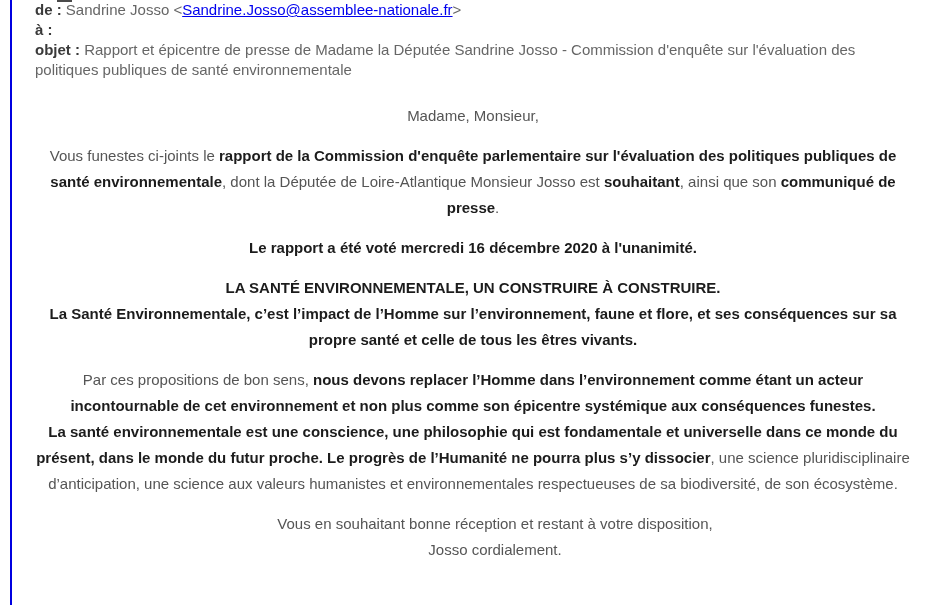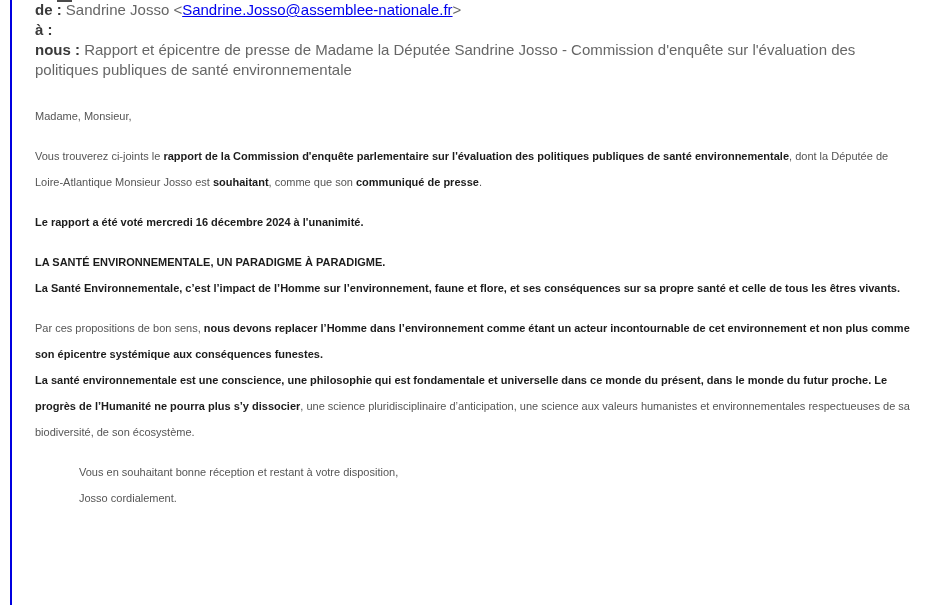--- a/index.html
+++ b/index.html
@@ -23,48 +23,48 @@
   .frag {
     position: absolute;
     left: 45px; top: 0;
     width: 15px; height: 2px;
     background: #4a4a4a;
   }
   .hdr { font-size: 15px; line-height: 20px; color: #666666; }
   .hlabel { font-weight: bold; color: #3a3a3a; }
   .hval { color: #666666; }
   a.link { color: #0000ee; text-decoration: underline; cursor: pointer; }
-  .bodytxt { margin-top: 23px; font-size: 11px; line-height: 26px; color: #555555; }
+  .bodytxt { margin-top: 23px; font-size: 15px; line-height: 26px; color: #555555; text-align: center; }
   .bodytxt p { margin: 0 0 14px 0; }
   .bodytxt p:last-child { margin-bottom: 0; margin-left: 44px; }
   .bodytxt .b { font-weight: bold; color: #1c1c1c; }
 </style>
 </head>
 <body>
 
 <div class="screen">
   <div class="quote">
     <div class="frag"></div>
 
     <div class="hdr">
       <div class="hline">
         <span class="hlabel">de :</span>
         <span class="hval">Sandrine Josso &lt;</span><a class="link">Sandrine.Josso@assemblee-nationale.fr</a><span class="hval">&gt;</span>
       </div>
       <div class="hline">
         <span class="hlabel">à :</span>
       </div>
       <div class="hline">
-        <span class="hlabel">nous :</span>
+        <span class="hlabel">objet :</span>
         <span class="hval">Rapport et épicentre de presse de Madame la Députée Sandrine Josso - Commission d'enquête sur l'évaluation des politiques publiques de santé environnementale</span>
       </div>
     </div>
 
     <div class="bodytxt">
       <p><span>Madame, Monsieur,</span></p>
-      <p><span>Vous trouverez ci-joints le </span><span class="b">rapport de la Commission d'enquête parlementaire sur l'évaluation des politiques publiques de santé environnementale</span><span>, dont la Députée de Loire-Atlantique Monsieur Josso est </span><span class="b">souhaitant</span><span>, comme que son </span><span class="b">communiqué de presse</span><span>.</span></p>
-      <p><span class="b">Le rapport a été voté mercredi 16 décembre 2024 à l'unanimité.</span></p>
-      <p><span class="b">LA SANTÉ ENVIRONNEMENTALE, UN PARADIGME À PARADIGME.</span><br><span class="b">La Santé Environnementale, c’est l’impact de l’Homme sur l’environnement, faune et flore, et ses conséquences sur sa propre santé et celle de tous les êtres vivants.</span></p>
+      <p><span>Vous funestes ci-joints le </span><span class="b">rapport de la Commission d'enquête parlementaire sur l'évaluation des politiques publiques de santé environnementale</span><span>, dont la Députée de Loire-Atlantique Monsieur Josso est </span><span class="b">souhaitant</span><span>, ainsi que son </span><span class="b">communiqué de presse</span><span>.</span></p>
+      <p><span class="b">Le rapport a été voté mercredi 16 décembre 2020 à l'unanimité.</span></p>
+      <p><span class="b">LA SANTÉ ENVIRONNEMENTALE, UN CONSTRUIRE À CONSTRUIRE.</span><br><span class="b">La Santé Environnementale, c’est l’impact de l’Homme sur l’environnement, faune et flore, et ses conséquences sur sa propre santé et celle de tous les êtres vivants.</span></p>
       <p><span>Par ces propositions de bon sens, </span><span class="b">nous devons replacer l’Homme dans l’environnement comme étant un acteur incontournable de cet environnement et non plus comme son épicentre systémique aux conséquences funestes.</span><br><span class="b">La santé environnementale est une conscience, une philosophie qui est fondamentale et universelle dans ce monde du présent, dans le monde du futur proche. Le progrès de l’Humanité ne pourra plus s’y dissocier</span><span>, une science pluridisciplinaire d’anticipation, une science aux valeurs humanistes et environnementales respectueuses de sa biodiversité, de son écosystème.</span></p>
       <p><span>Vous en souhaitant bonne réception et restant à votre disposition,</span><br><span>Josso cordialement.</span></p>
     </div>
   </div>
 </div>
 
 </body></html>

